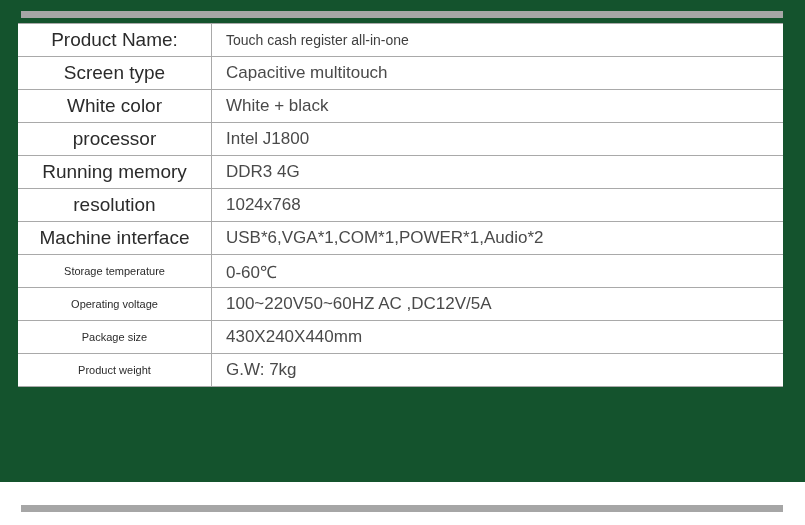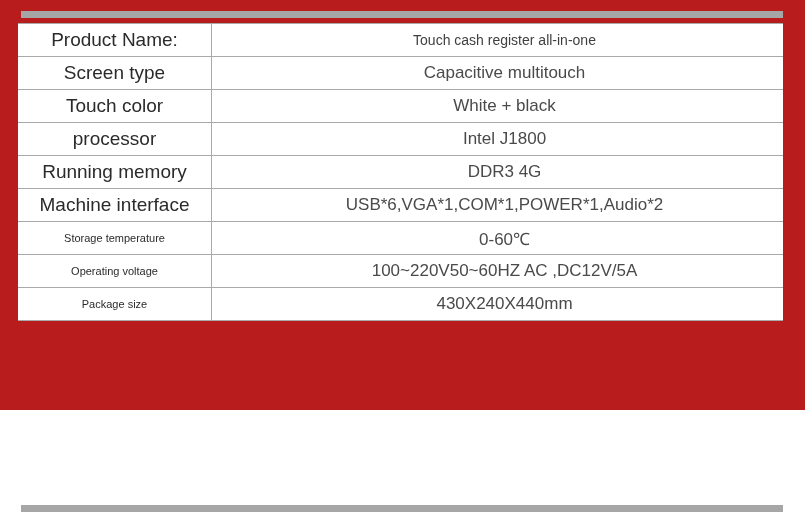--- a/index.html
+++ b/index.html
@@ -10,22 +10,22 @@
     width: 805px;
     height: 525px;
     background: #ffffff;
     font-family: "Liberation Sans", sans-serif;
     overflow: hidden;
   }
 
   .page {
     position: relative;
     width: 805px;
-    height: 410px;
-    background: #b91c1c;
+    height: 482px;
+    background: #14532d;
   }
 
   
   .gray-bar {
     position: absolute;
     left: 21px;
     width: 762px;
     height: 7px;
     background: #a6a6a6;
   }
@@ -55,21 +55,21 @@
   .spec-table .cell-label {
     width: 185px;
     text-align: center;
     font-size: 19px;
     color: #2b2b2b;
     border-right: 1px solid #a9a9a9;
     padding: 0 4px;
     white-space: nowrap;
   }
   .spec-table .cell-value {
-    text-align: center;
+    text-align: left;
     font-size: 17px;
     color: #4a4a4a;
     padding-left: 14px;
     white-space: nowrap;
   }
 
   
   .spec-table tr.lbl-sm .cell-label { font-size: 11px; }
   .spec-table tr.val-sm .cell-value { font-size: 14px; color: #3f3f3f; }
 </style>
@@ -84,45 +84,53 @@
     <tbody>
         <tr class="val-sm">
           <td class="cell-label">Product Name:</td>
           <td class="cell-value">Touch cash register all-in-one</td>
         </tr>
         <tr>
           <td class="cell-label">Screen type</td>
           <td class="cell-value">Capacitive multitouch</td>
         </tr>
         <tr>
-          <td class="cell-label">Touch color</td>
+          <td class="cell-label">White color</td>
           <td class="cell-value">White + black</td>
         </tr>
         <tr>
           <td class="cell-label">processor</td>
           <td class="cell-value">Intel J1800</td>
         </tr>
         <tr>
           <td class="cell-label">Running memory</td>
           <td class="cell-value">DDR3 4G</td>
+        </tr>
+        <tr>
+          <td class="cell-label">resolution</td>
+          <td class="cell-value">1024x768</td>
         </tr>
         <tr>
           <td class="cell-label">Machine interface</td>
           <td class="cell-value">USB*6,VGA*1,COM*1,POWER*1,Audio*2</td>
         </tr>
         <tr class="lbl-sm">
           <td class="cell-label">Storage temperature</td>
           <td class="cell-value">0-60℃</td>
         </tr>
         <tr class="lbl-sm">
           <td class="cell-label">Operating voltage</td>
           <td class="cell-value">100~220V50~60HZ AC ,DC12V/5A</td>
         </tr>
         <tr class="lbl-sm">
           <td class="cell-label">Package size</td>
           <td class="cell-value">430X240X440mm</td>
         </tr>
+        <tr class="lbl-sm">
+          <td class="cell-label">Product weight</td>
+          <td class="cell-value">G.W: 7kg</td>
+        </tr>
       </tbody>
   </table>
 
   <div class="gray-bar bottom"></div>
 
 </div>
 
 </body></html>

